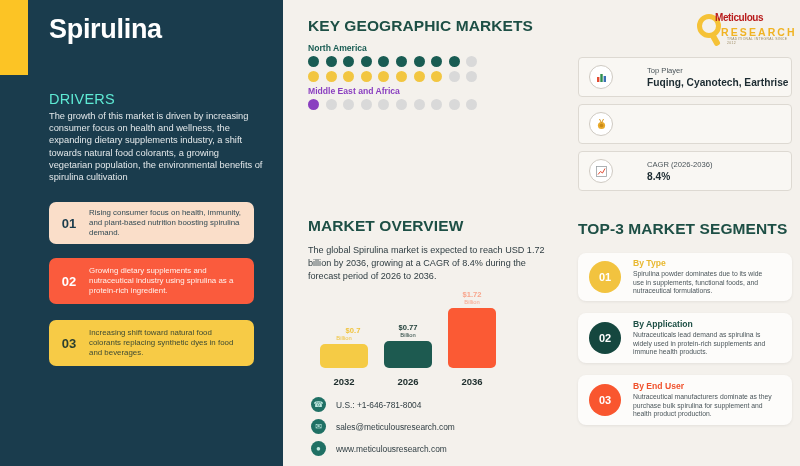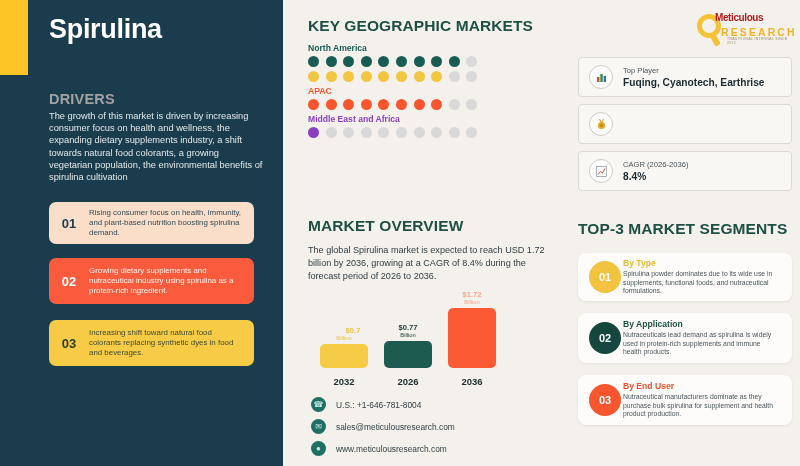--- a/index.html
+++ b/index.html
@@ -24,21 +24,21 @@
   }
   #title-block {
     position: absolute; left: 49px; top: 14px; width: 220px;
   }
   #title-block .t-line {
     color: #ffffff; font-size: 27px; font-weight: bold;
     line-height: 31px; letter-spacing: -0.3px;
   }
   #drivers-heading {
     position: absolute; left: 49px; top: 91px;
-    color: #a3a3a3; font-size: 14.5px; font-weight: bold; letter-spacing: 0.2px;
+    color: #5eead4; font-size: 14.5px; font-weight: normal; letter-spacing: 0.2px;
   }
   #drivers-text {
     position: absolute; left: 49px; top: 110px; width: 214px;
     color: #e3e8ea; font-size: 9.3px; line-height: 12.2px;
   }
 
   .driver-card {
     position: absolute; left: 49px; width: 205px;
     border-radius: 7px;
     display: flex; align-items: center;
@@ -125,21 +125,21 @@
   }
   #logo .logo-qtail {
     position: absolute; left: 15px; top: 22px;
     width: 6px; height: 13px; background: #f5c237;
     transform: rotate(-30deg); border-radius: 2px;
   }
 
   .stat-card {
     position: absolute; left: 578px; width: 214px; height: 40px;
     background: #f9f7f3; border: 1px solid #ddd9d2; border-radius: 4px;
-    display: flex; align-items: center;
+    display: flex; align-items: center; gap: 24px;
   }
   .stat-ic {
     width: 24px; height: 24px; border-radius: 50%;
     border: 1px solid #cfcac2; background: #fff;
     margin-left: 10px; flex: 0 0 24px;
     display: flex; align-items: center; justify-content: center;
   }
   .stat-body { margin-left: 10px; }
   .stat-label { font-size: 7.6px; color: #4a5459; line-height: 11px; }
   .stat-value { font-size: 10.2px; font-weight: bold; color: #1c2b31; line-height: 13px; }
@@ -153,21 +153,21 @@
     background: #fdfcfa; border-radius: 8px;
     display: flex; align-items: center;
     box-shadow: 0 1px 3px rgba(0,0,0,0.07);
   }
   .seg-num {
     width: 32px; height: 32px; border-radius: 50%;
     margin-left: 11px; flex: 0 0 32px;
     display: flex; align-items: center; justify-content: center;
     color: #fff; font-size: 11px; font-weight: bold;
   }
-  .seg-body { margin-left: 2px; padding-right: 19px; }
+  .seg-body { margin-left: 12px; padding-right: 19px; }
   .seg-title { font-size: 8.6px; font-weight: bold; line-height: 11px; margin-bottom: 1px; }
   .seg-desc { font-size: 6.8px; line-height: 8.6px; color: #4b565b; }
   #seg-1 { top: 253px; height: 48px; }
   #seg-2 { top: 313px; height: 50px; }
   #seg-3 { top: 375px; height: 50px; }
 </style>
 </head>
 <body>
 
 <div id="page">
@@ -220,35 +220,20 @@
             <div class="dot" style="background: rgb(242, 198, 65);"></div>
             <div class="dot" style="background: rgb(242, 198, 65);"></div>
             <div class="dot" style="background: rgb(242, 198, 65);"></div>
             <div class="dot" style="background: rgb(242, 198, 65);"></div>
             <div class="dot" style="background: rgb(242, 198, 65);"></div>
             <div class="dot" style="background: rgb(217, 217, 217);"></div>
             <div class="dot" style="background: rgb(217, 217, 217);"></div>
           </div>
         </div>
         <div class="geo-row">
-          <div class="geo-label" style="color: rgb(249, 86, 47);">APAC</div>
-          <div class="dots">
-            <div class="dot" style="background: rgb(249, 86, 47);"></div>
-            <div class="dot" style="background: rgb(249, 86, 47);"></div>
-            <div class="dot" style="background: rgb(249, 86, 47);"></div>
-            <div class="dot" style="background: rgb(249, 86, 47);"></div>
-            <div class="dot" style="background: rgb(249, 86, 47);"></div>
-            <div class="dot" style="background: rgb(249, 86, 47);"></div>
-            <div class="dot" style="background: rgb(249, 86, 47);"></div>
-            <div class="dot" style="background: rgb(249, 86, 47);"></div>
-            <div class="dot" style="background: rgb(217, 217, 217);"></div>
-            <div class="dot" style="background: rgb(217, 217, 217);"></div>
-          </div>
-        </div>
-        <div class="geo-row">
           <div class="geo-label" style="color: rgb(138, 63, 192);">Middle East and Africa</div>
           <div class="dots">
             <div class="dot" style="background: rgb(138, 63, 192);"></div>
             <div class="dot" style="background: rgb(217, 217, 217);"></div>
             <div class="dot" style="background: rgb(217, 217, 217);"></div>
             <div class="dot" style="background: rgb(217, 217, 217);"></div>
             <div class="dot" style="background: rgb(217, 217, 217);"></div>
             <div class="dot" style="background: rgb(217, 217, 217);"></div>
             <div class="dot" style="background: rgb(217, 217, 217);"></div>
             <div class="dot" style="background: rgb(217, 217, 217);"></div>

